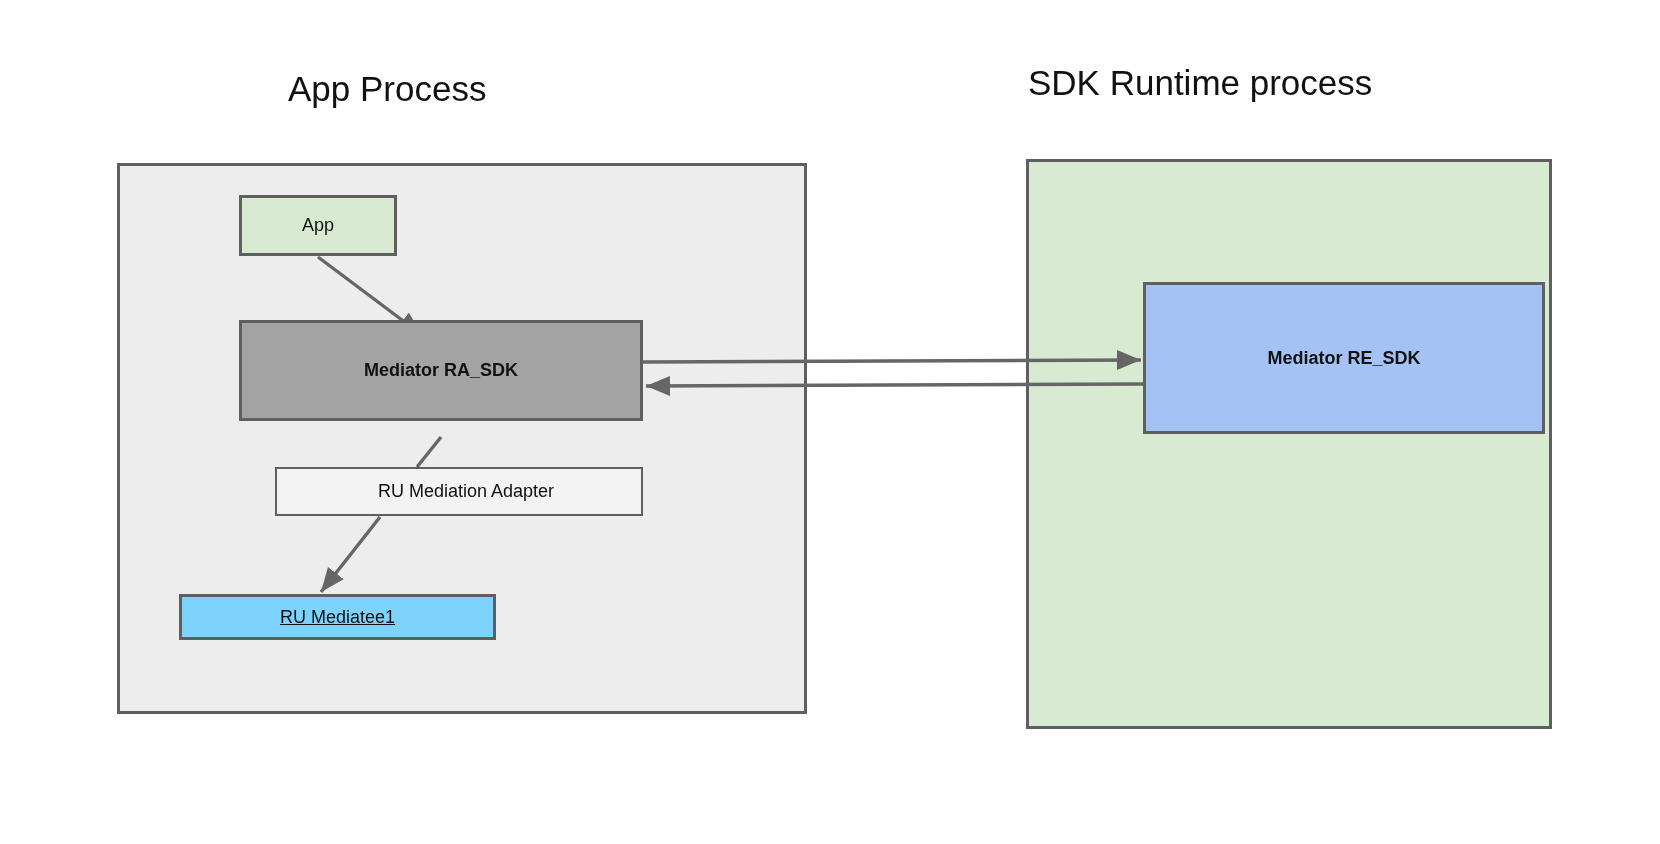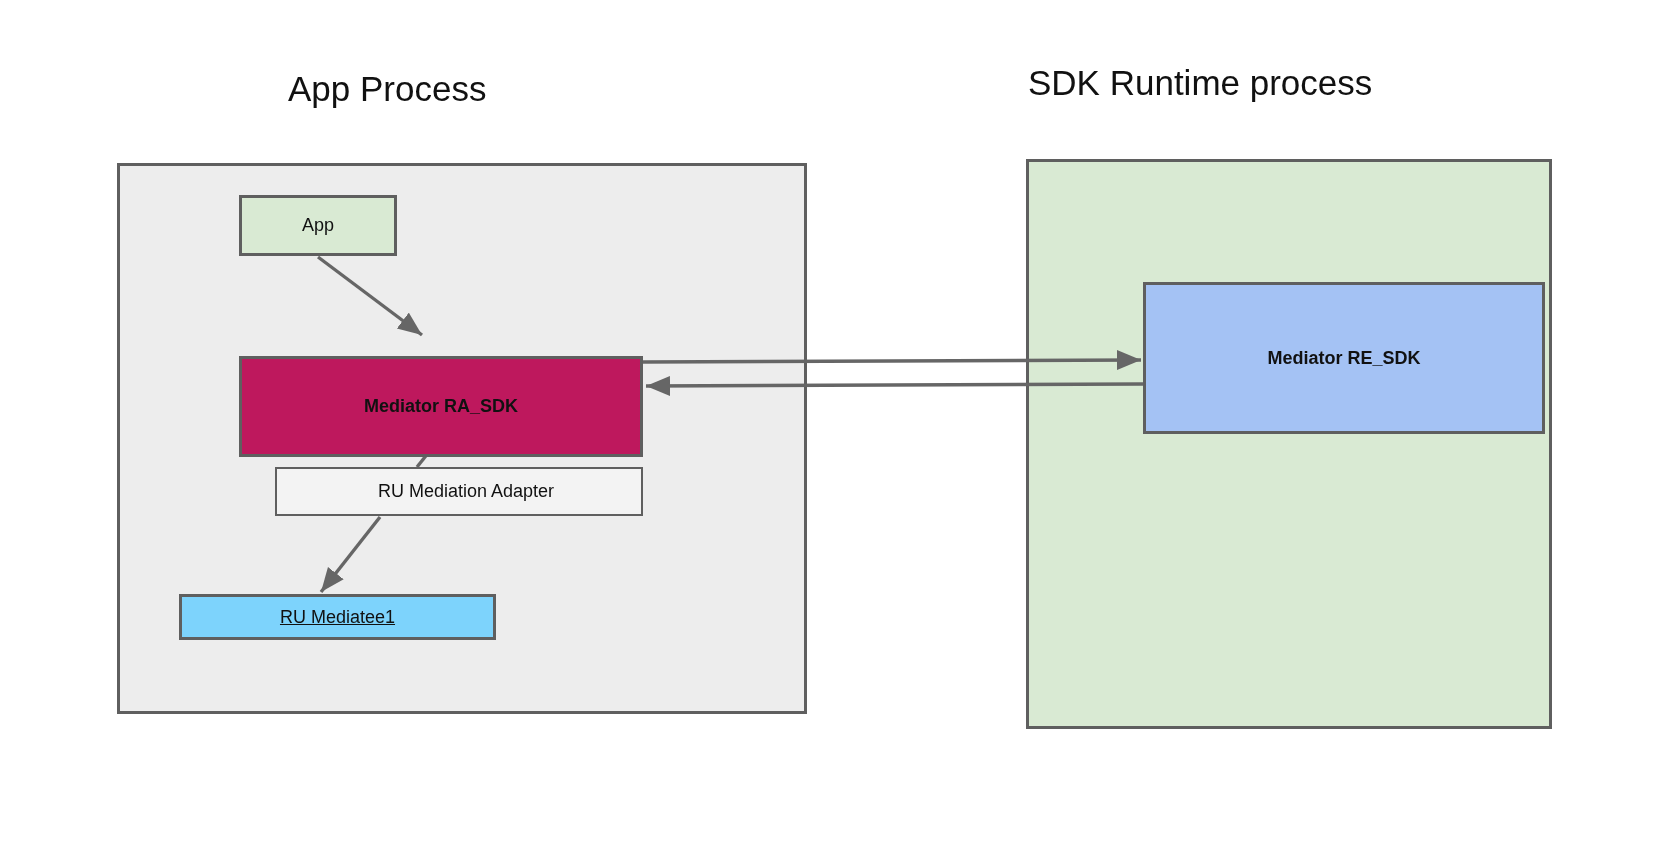--- a/index.html
+++ b/index.html
@@ -49,22 +49,22 @@
     text-align: center;
     font-size: 18px;
     color: #111111;
     white-space: nowrap;
   }
   #node-app {
     left: 239px; top: 195px; width: 158px; height: 61px;
     background: #d9ead3;
   }
   #node-mediator-ra-sdk {
-    left: 239px; top: 356px; width: 404px; height: 101px;
-    background: #be185d;
+    left: 239px; top: 320px; width: 404px; height: 101px;
+    background: #a3a3a3;
     font-weight: bold;
   }
   #node-ru-mediation-adapter {
     left: 275px; top: 467px; width: 368px; height: 49px;
     background: #f3f3f3;
     border-width: 2px;
     padding-left: 14px;
   }
   #node-ru-mediatee1 {
     left: 179px; top: 594px; width: 317px; height: 46px;

